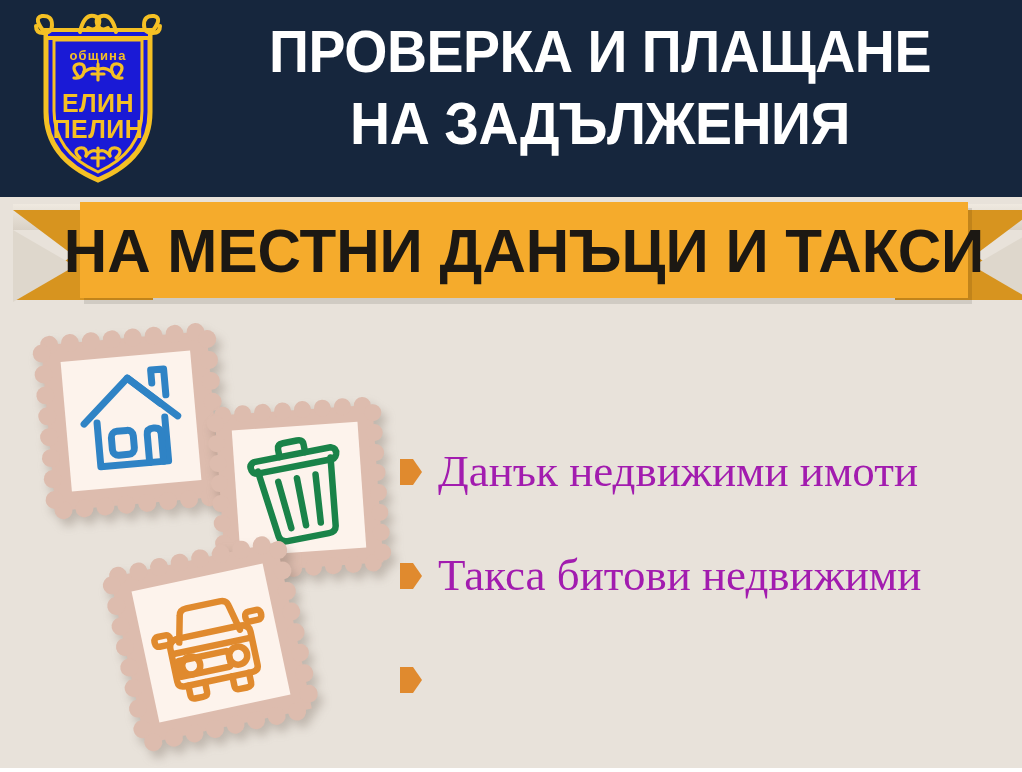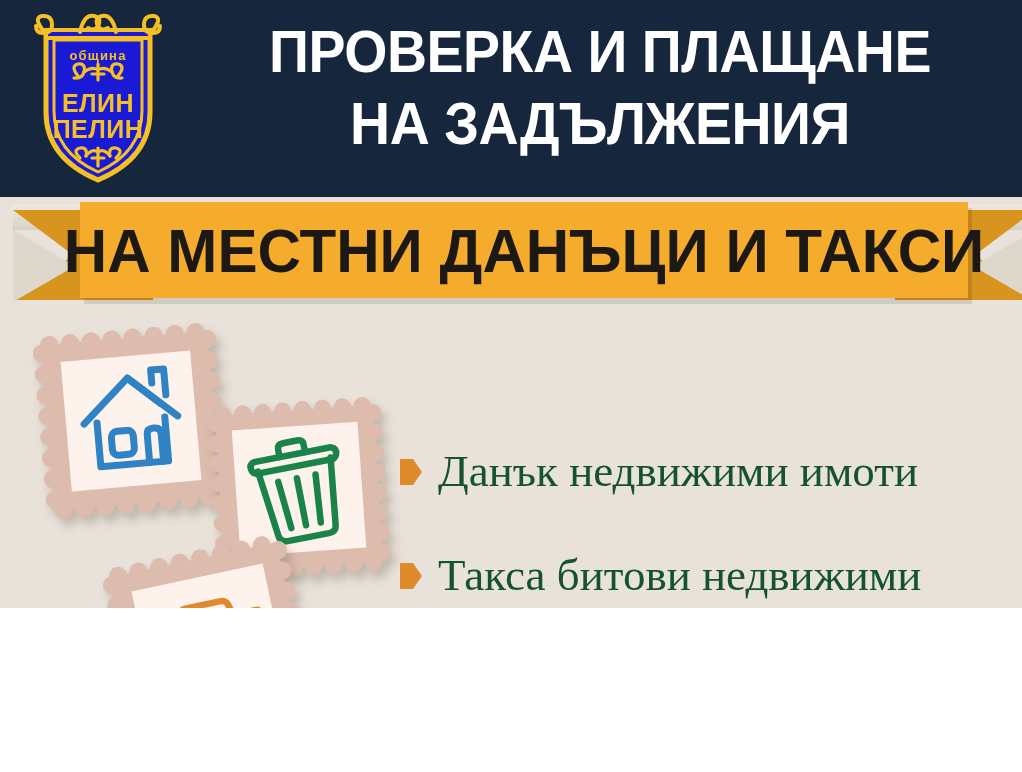--- a/index.html
+++ b/index.html
@@ -7,21 +7,21 @@
     margin: 0;
     padding: 0;
     background: #ffffff;
   }
   body {
     font-family: "Liberation Sans", sans-serif;
   }
   #poster {
     position: relative;
     width: 1022px;
-    height: 608px;
+    height: 768px;
     overflow: hidden;
     background: #e8e2da;
   }
 
   
   .header {
     position: absolute;
     left: 0; top: 0;
     width: 1022px;
     height: 197px;
@@ -147,21 +147,21 @@
     flex: 0 0 auto;
     width: 22px;
     height: 26px;
     margin-right: 16px;
     background: #e08a2e;
     clip-path: polygon(0 0, 13px 0, 22px 13px, 13px 26px, 0 26px);
   }
   .bullet-label {
     font-family: "Liberation Serif", serif;
     font-size: 45px;
-    color: #14532d;
+    color: #a21caf;
     line-height: 1.05;
     white-space: nowrap;
   }
 </style>
 </head>
 <body>
 
 <div id="poster">
 
   <div class="header">

